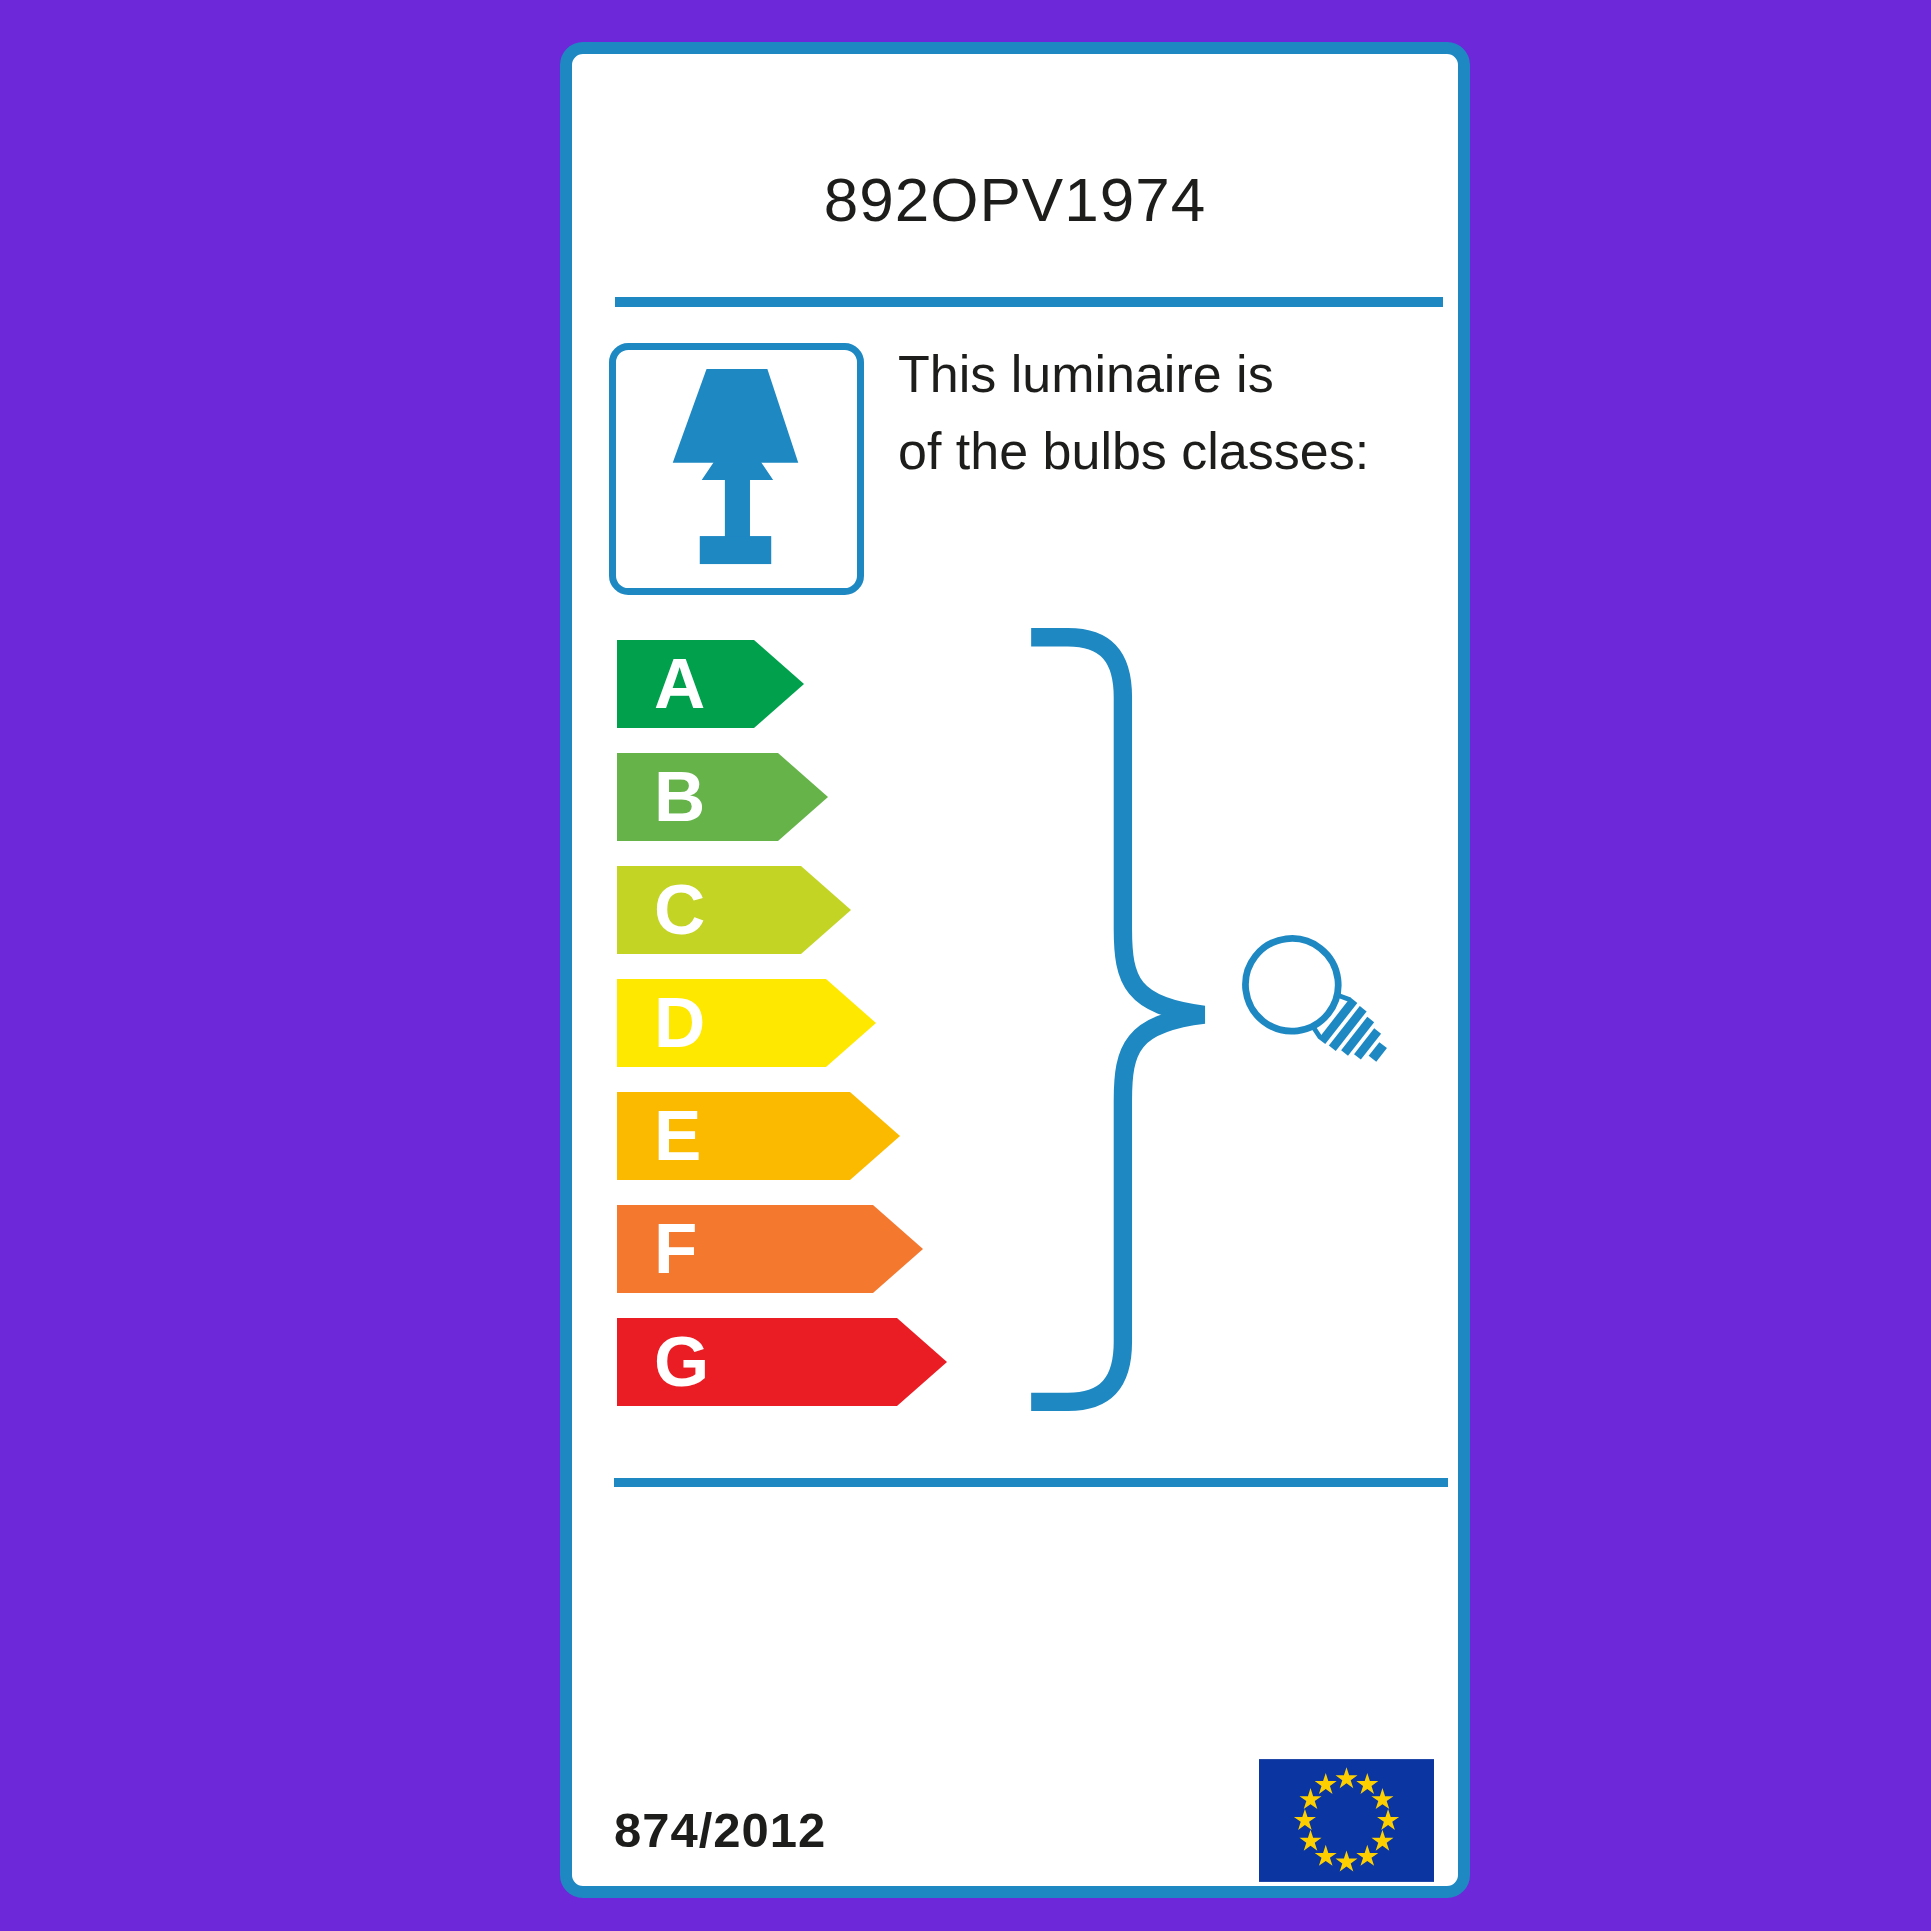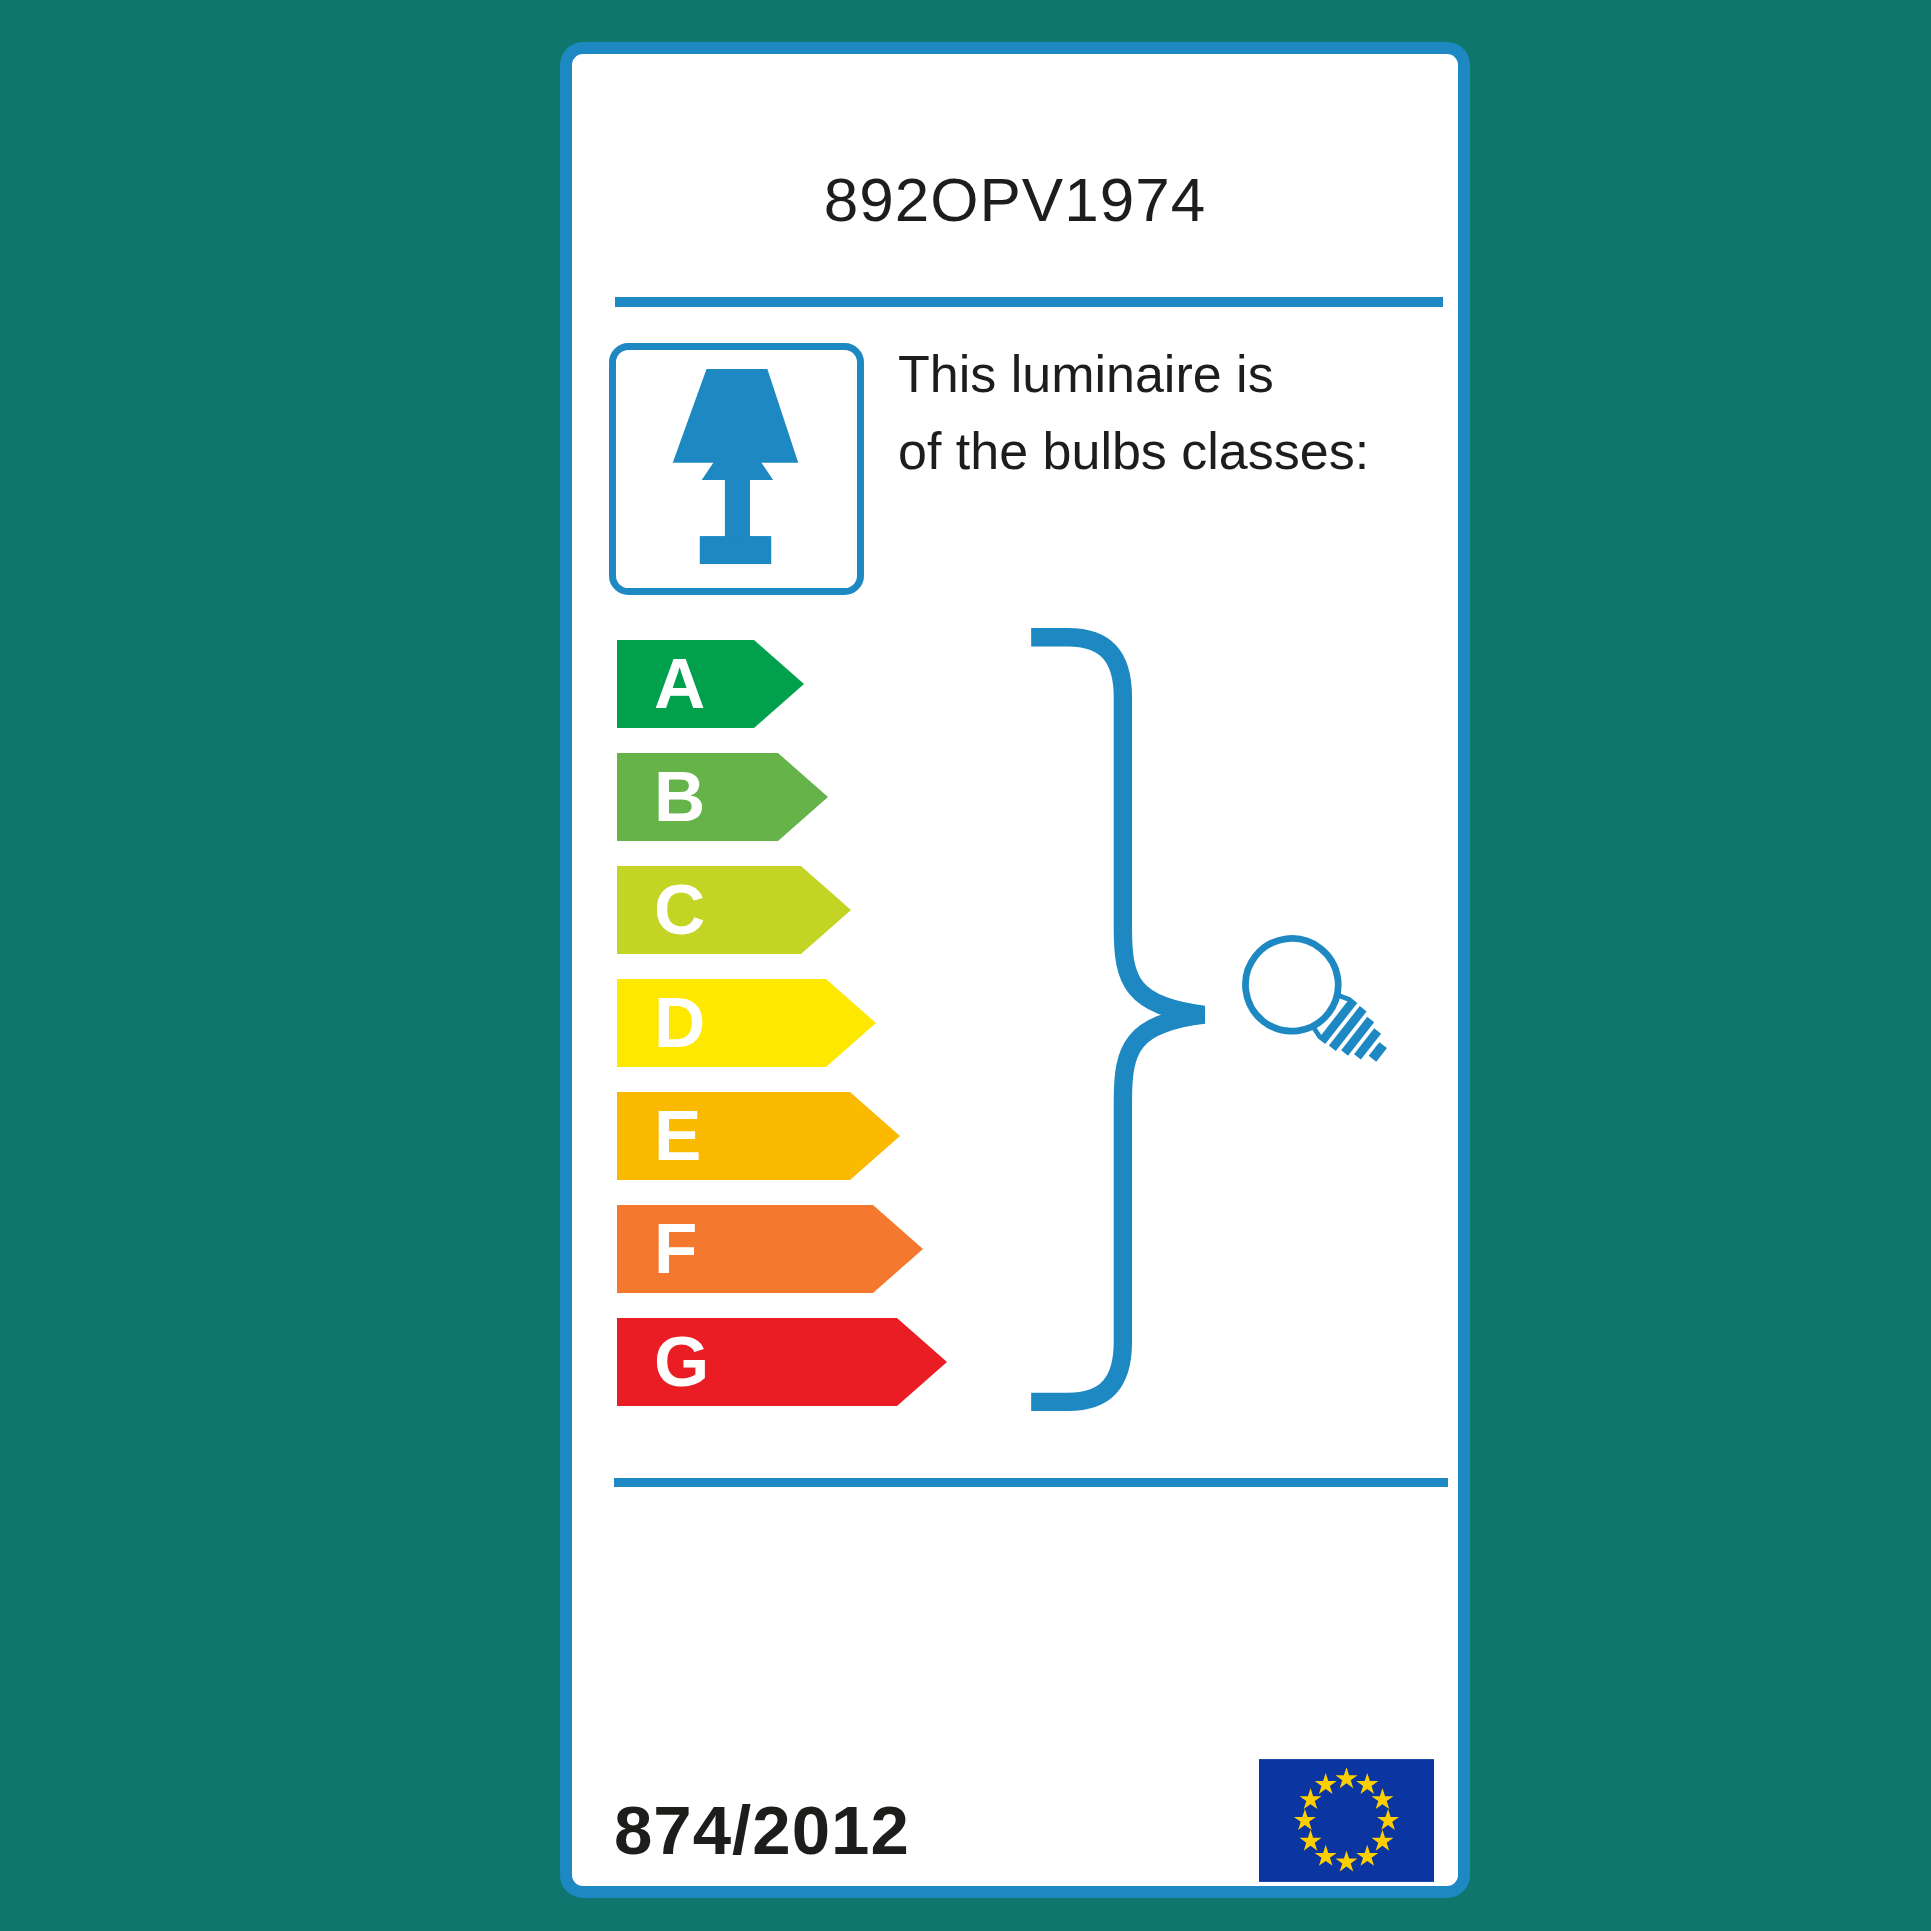--- a/index.html
+++ b/index.html
@@ -4,21 +4,21 @@
 <style>
   :root{
     --accent:#1e88c3;
     --text:#1d1d1b;
     --flag-blue:#0b35a0;
     --star-yellow:#fdcf00;
     --letter:#ffffff;
   }
   *{margin:0;padding:0;box-sizing:border-box;}
   html,body{width:1931px;height:1931px;background:#ffffff;font-family:"Liberation Sans",sans-serif;}
-  .page{position:relative;width:1931px;height:1931px;background:#0f766e;overflow:hidden;}
+  .page{position:relative;width:1931px;height:1931px;background:#6d28d9;overflow:hidden;}
 
   .label-frame{
     position:absolute;left:560px;top:42px;width:910px;height:1856px;
     border:12.6px solid var(--accent);border-radius:23px;background:#ffffff;
   }
   .product-code{
     position:absolute;left:0;top:112px;width:100%;
     text-align:center;font-size:62px;letter-spacing:1px;color:var(--text);line-height:68px;
   }
   .sep{position:absolute;background:var(--accent);}
@@ -46,21 +46,21 @@
     width:0;height:0;
     border-top:44px solid transparent;
     border-bottom:44px solid transparent;
     border-left:50px solid #000;
   }
 
   .overlay-svg{position:absolute;left:0;top:0;pointer-events:none;}
 
   .regulation{
     position:absolute;left:42px;top:1738px;
-    font-size:69px;font-weight:bold;color:var(--text);line-height:77px;letter-spacing:1px;
+    font-size:49px;font-weight:bold;color:var(--text);line-height:77px;letter-spacing:1px;
   }
   .eu-flag{position:absolute;left:687px;top:1705px;width:175px;height:123px;}
 </style>
 </head>
 <body>
 
 <div class="page">
   <div class="label-frame">
 
     <div class="product-code">892OPV1974</div>

